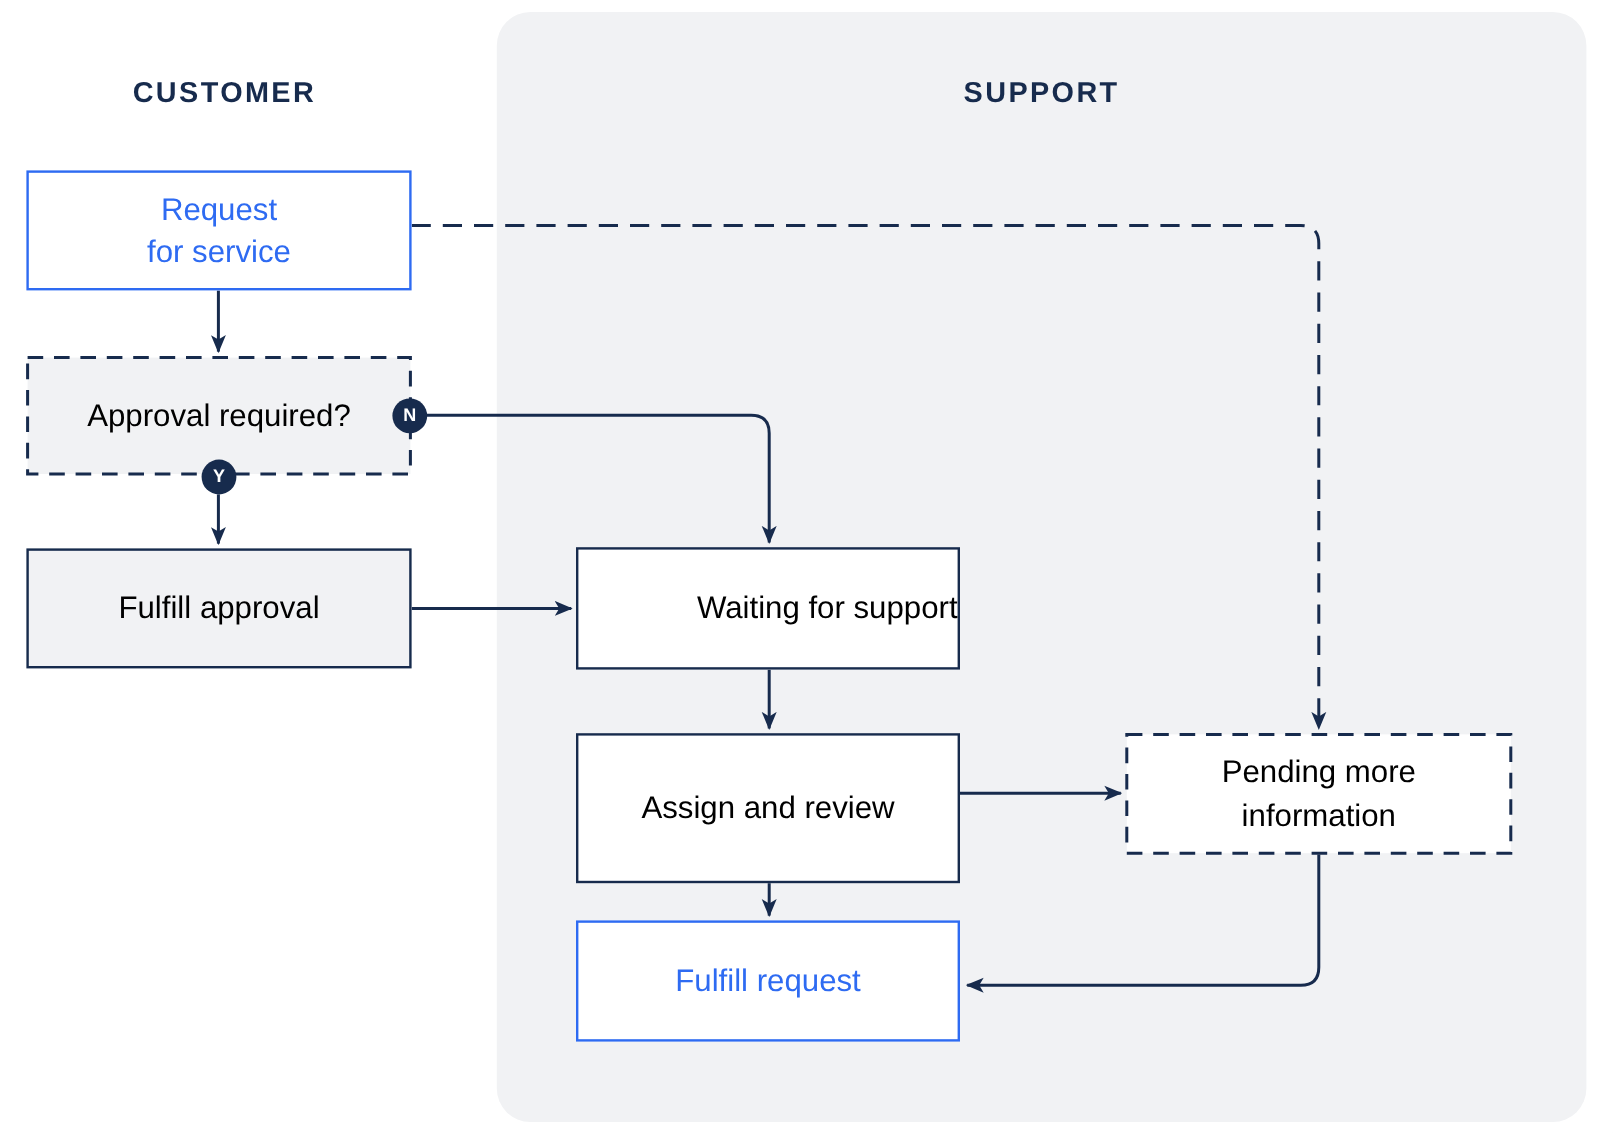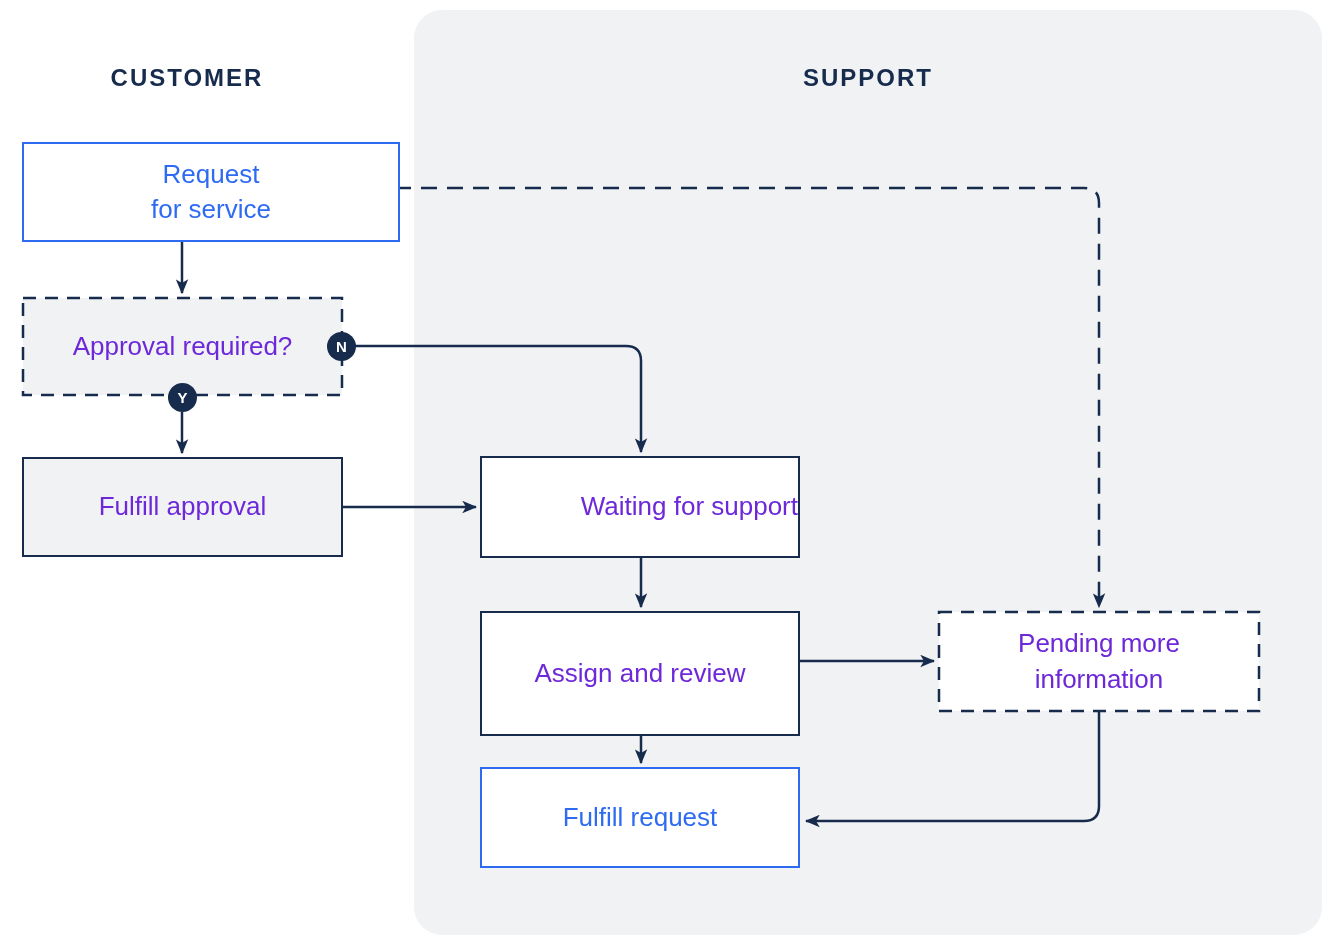--- a/index.html
+++ b/index.html
@@ -48,21 +48,21 @@
     align-items: center;
     justify-content: center;
     box-sizing: border-box;
     z-index: 2;
     text-align: center;
   }
   .node-label {
     font-size: 26px;
     font-weight: 500;
     line-height: 1.35;
-    color: #6d28d9;
+    color: #000000;
     white-space: pre-line;
   }
   .node.blue-solid   { background: #FFFFFF; border: 2px solid #2E6BF2; }
   .node.blue-solid .node-label { color: #2E6BF2; }
   .node.gray-solid   { background: #F1F2F4; border: 2px solid #172B4D; }
   .node.white-solid  { background: #FFFFFF; border: 2px solid #172B4D; }
   .node.blue-outline { background: #FFFFFF; border: 2px solid #2E6BF2; }
   .node.blue-outline .node-label { color: #2E6BF2; }
   .node.dashed-host  { background: transparent; border: none; } 
   .badge {
@@ -104,21 +104,21 @@
     <path d="M641,558 L641,607" fill="none" stroke="#172B4D" stroke-width="2.5" marker-end="url(#arrow)"></path>
     <path d="M800,661 L934,661" fill="none" stroke="#172B4D" stroke-width="2.5" marker-end="url(#arrow)"></path>
     <path d="M641,712 L641,763" fill="none" stroke="#172B4D" stroke-width="2.5" marker-end="url(#arrow)"></path>
     <path d="M1099,712 L1099,806 Q1099,821 1084,821 L806,821" fill="none" stroke="#172B4D" stroke-width="2.5" marker-end="url(#arrow)"></path>
     <path d="M343,188 L1084,188 Q1099,188 1099,203 L1099,607" fill="none" stroke="#172B4D" stroke-width="2.5" stroke-dasharray="16 10" marker-end="url(#arrow)"></path>
   </svg>
 
   <div class="lane-header" style="left:187px; top:64px;">CUSTOMER</div>
   <div class="lane-header" style="left:868px; top:64px;">SUPPORT</div>
 
-  <div class="node blue-solid" style="left:22px; top:142px; width:378px; height:100px;">
+  <div class="node blue-solid" style="left:22px; top:142px; width:321px; height:100px;">
     <span class="node-label">Request
 for service</span>
   </div>
 
   <div class="node dashed-host" style="left:22px; top:297px; width:321px; height:99px;">
     <span class="node-label">Approval required?</span>
   </div>
 
   <div class="node gray-solid" style="left:22px; top:457px; width:321px; height:100px;">
     <span class="node-label">Fulfill approval</span>

